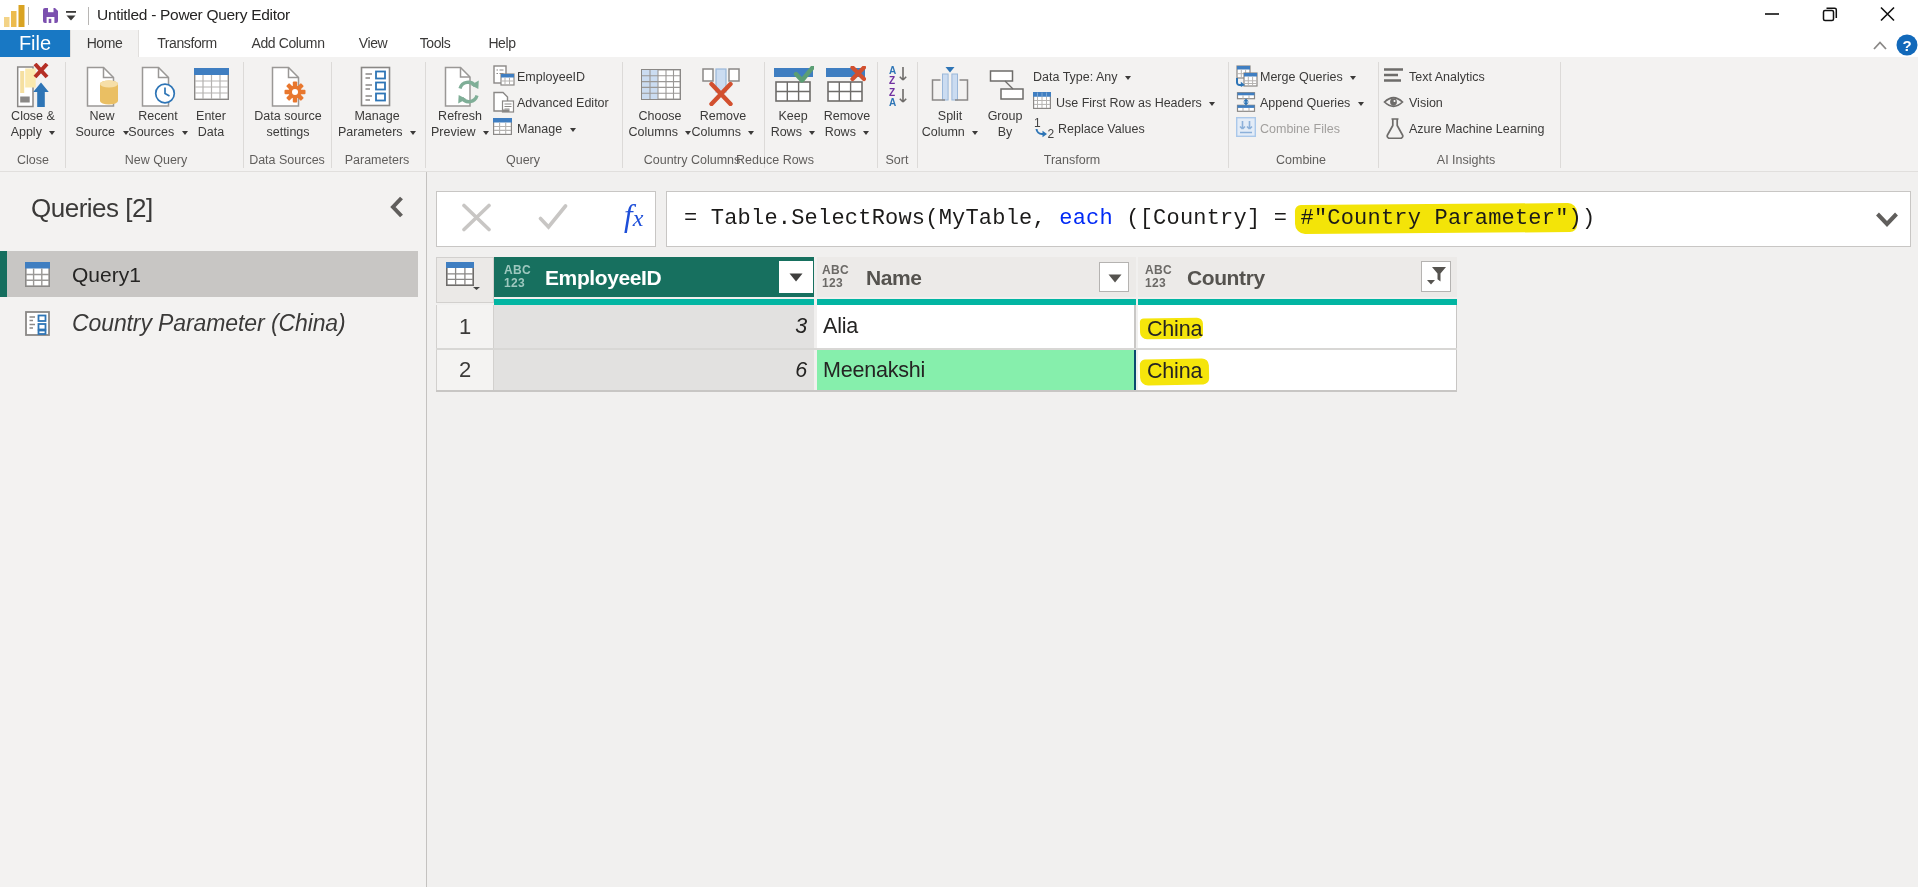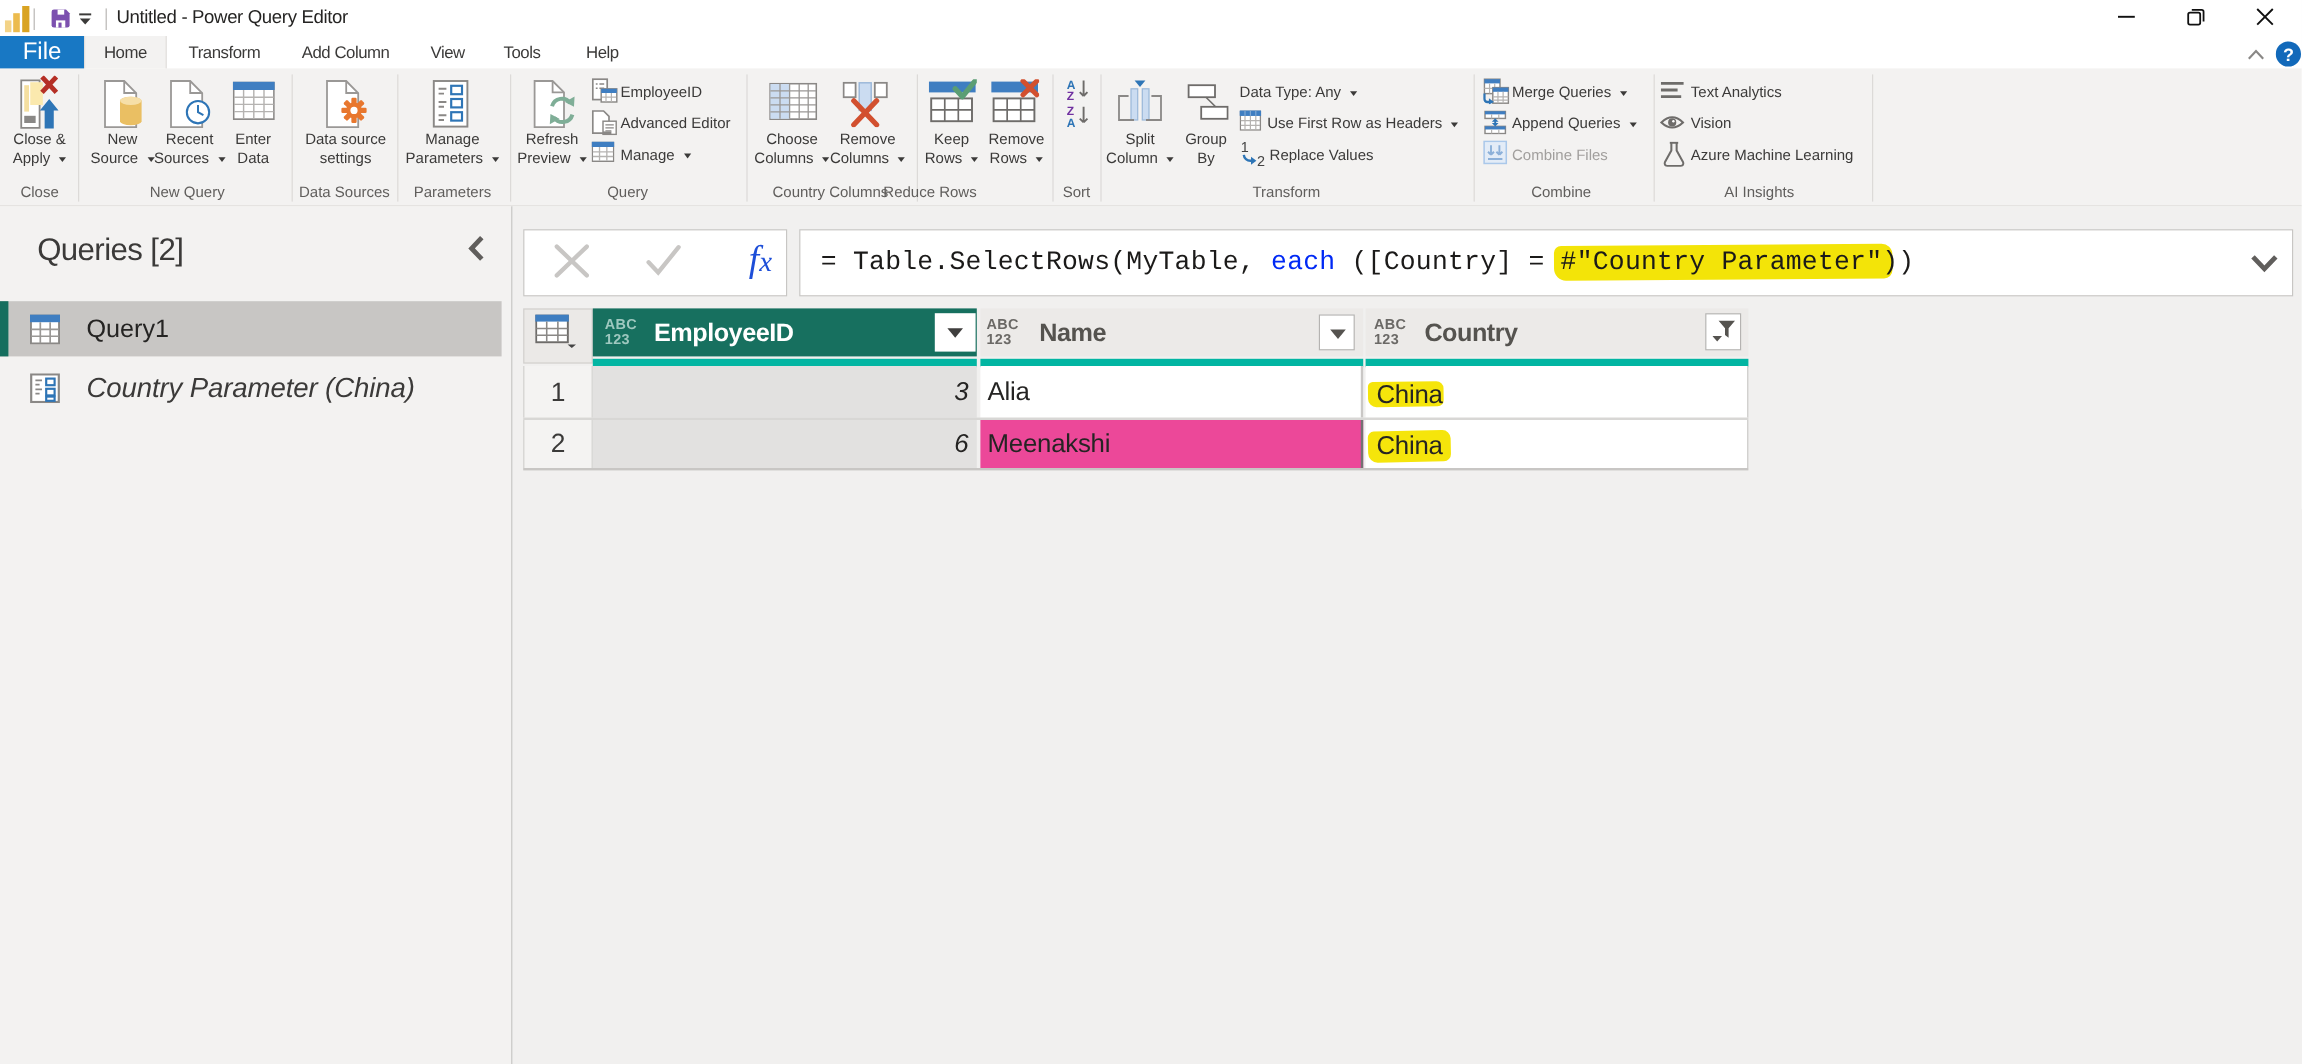--- a/index.html
+++ b/index.html
@@ -419,21 +419,21 @@
   <div class="tealbar" style="left:494px;width:320px;"></div>
   <div class="tealbar" style="left:817px;width:319px;"></div>
   <div class="tealbar" style="left:1138px;width:319px;"></div>
 
   <div class="rnum" style="top:305px;height:43px;line-height:43px;">1</div>
   <div class="rnum" style="top:350px;height:40px;line-height:40px;">2</div>
   <div class="cell" style="left:494px;top:305px;width:320px;height:43px;background:#e2e1e0;line-height:43px;text-align:right;padding-right:7px;font-style:italic;">3</div>
   <div class="cell" style="left:817px;top:305px;width:319px;height:43px;background:#fff;line-height:43px;padding-left:6px;border-right:2px solid #c9c7c5;">Alia</div>
   <div class="cell" style="left:1138px;top:305px;width:319px;height:43px;background:#fff;line-height:43px;border-right:1px solid #c8c6c4;"></div>
   <div class="cell" style="left:494px;top:350px;width:320px;height:40px;background:#e2e1e0;line-height:40px;text-align:right;padding-right:7px;font-style:italic;">6</div>
-  <div class="cell" style="left:817px;top:350px;width:319px;height:40px;background:#ec4899;line-height:40px;padding-left:6px;border-right:2px solid #737373;">Meenakshi</div>
+  <div class="cell" style="left:817px;top:350px;width:319px;height:40px;background:#86efac;line-height:40px;padding-left:6px;border-right:2px solid #0c4a6e;">Meenakshi</div>
   <div class="cell" style="left:1138px;top:350px;width:319px;height:40px;background:#fff;line-height:40px;border-right:1px solid #c8c6c4;"></div>
 
   <div class="abs" style="left:436px;top:348px;width:1021px;height:2px;background:#d8d7d5;"></div>
   <div class="abs" style="left:436px;top:390px;width:1021px;height:1.5px;background:#c8c6c4;"></div>
 
   <div class="hl" style="left:1140px;top:318px;width:63px;height:21px;border-radius:4px 6px 5px 7px;transform:rotate(-0.8deg);"></div>
   <div class="cell" style="left:1147px;top:317px;">China</div>
   <div class="hl" style="left:1140px;top:359px;width:69px;height:26px;border-radius:5px 7px 6px 8px;transform:rotate(-1.2deg);"></div>
   <div class="cell" style="left:1147px;top:359px;">China</div>
 </div>

